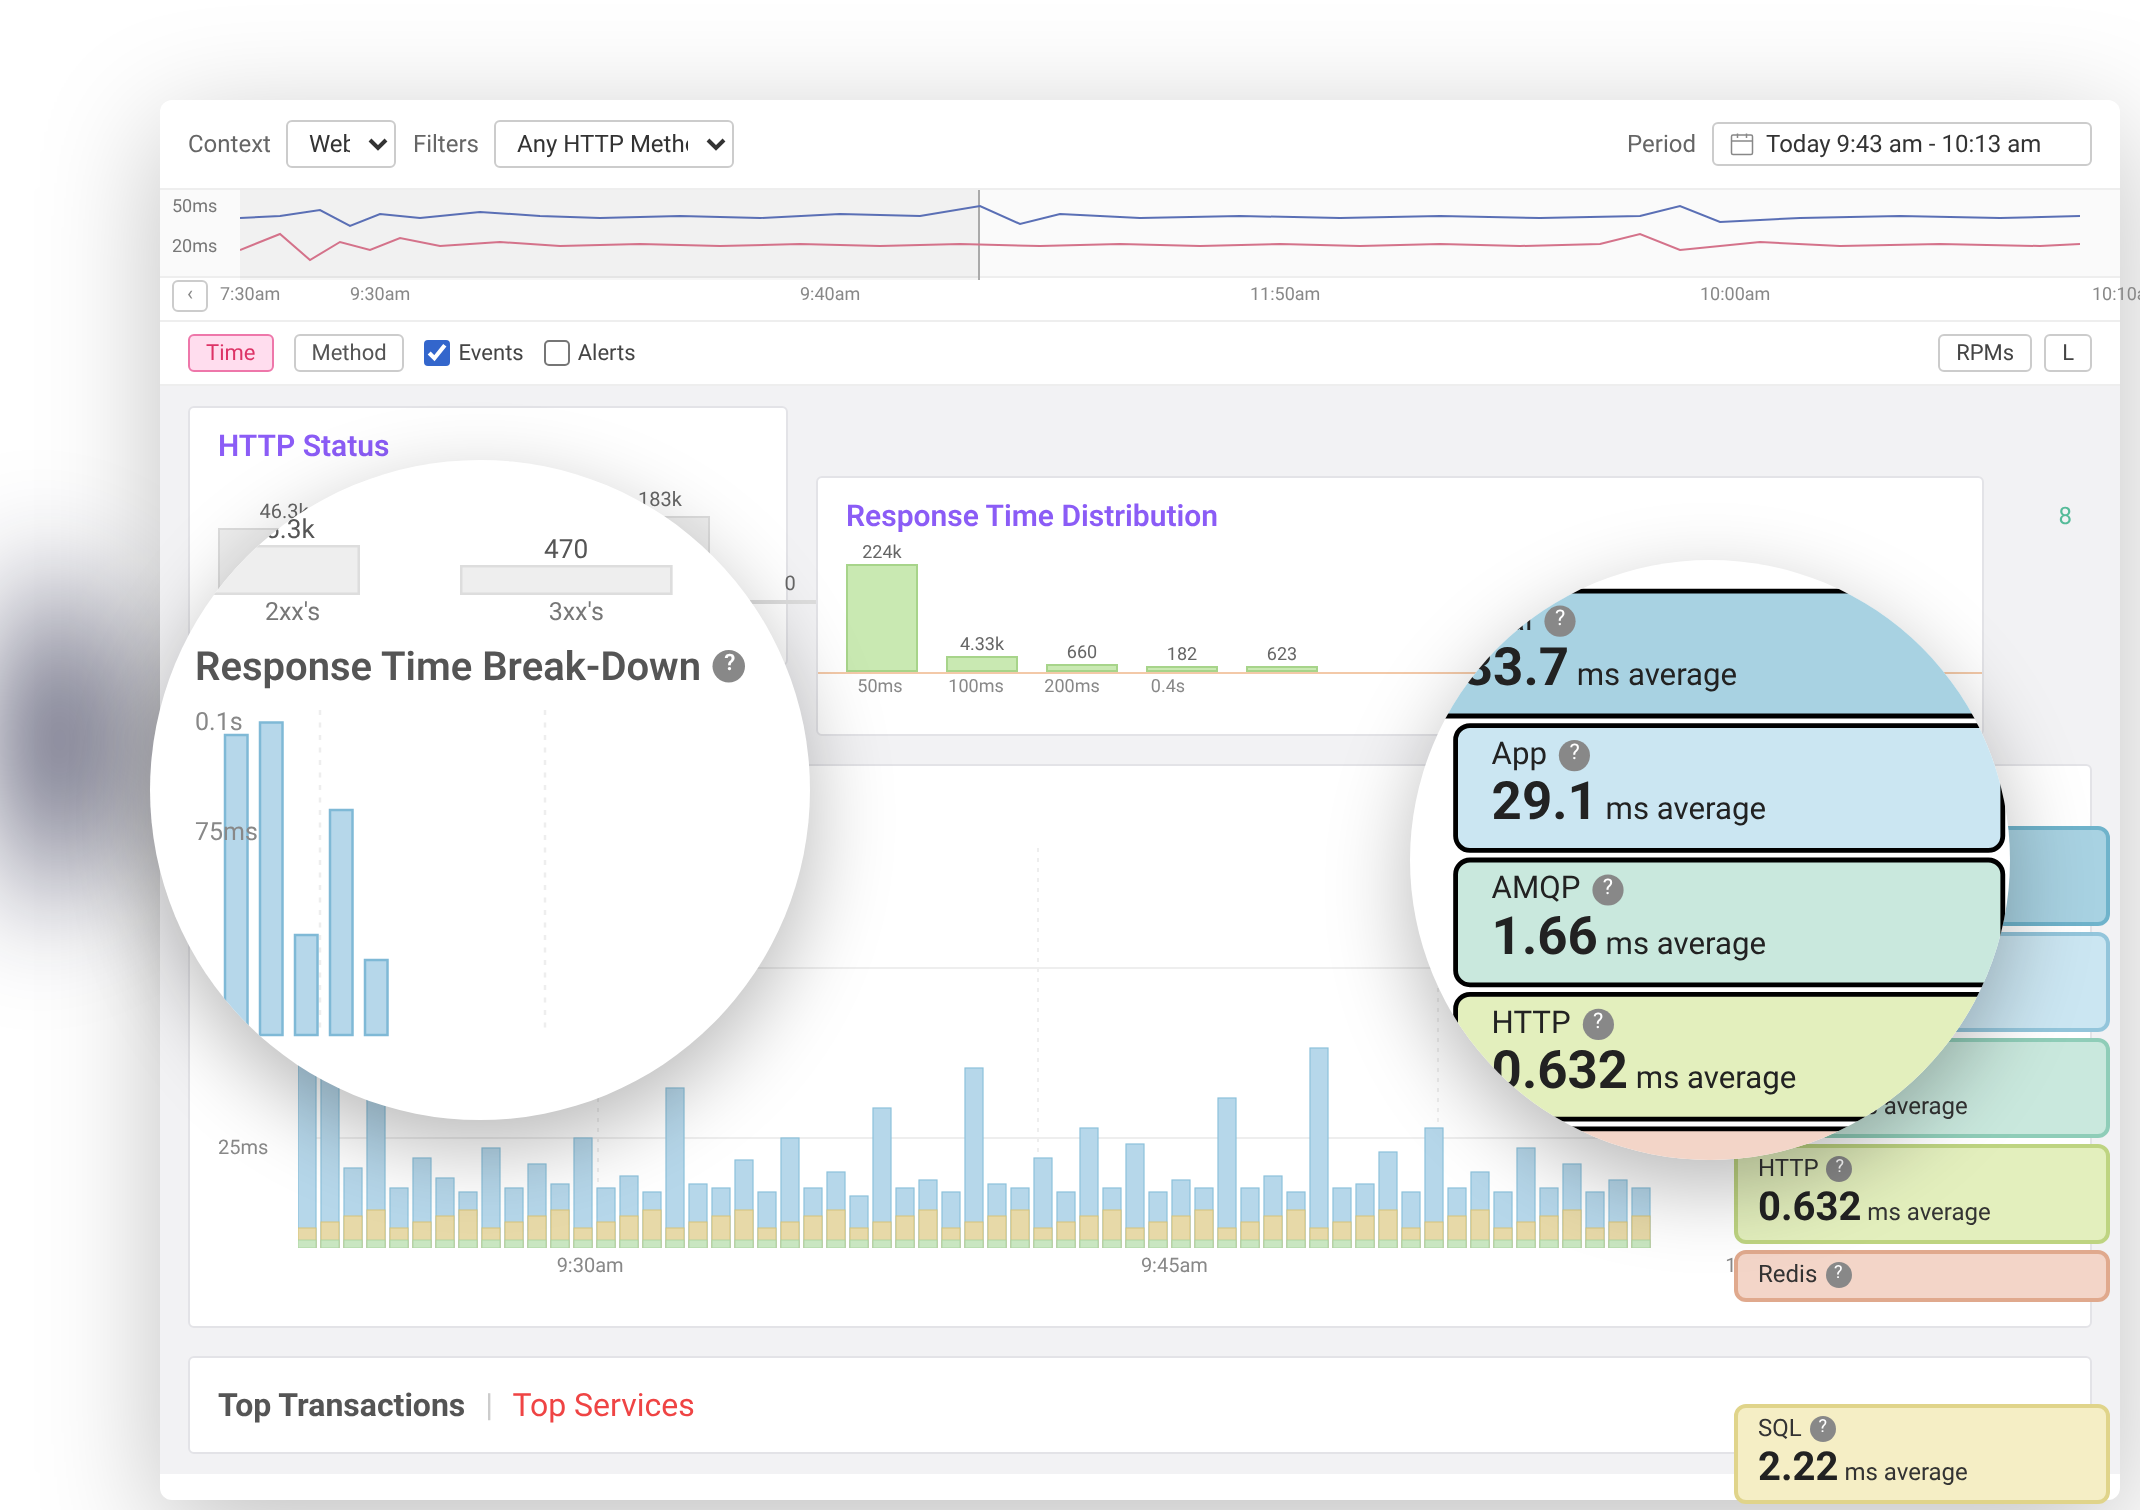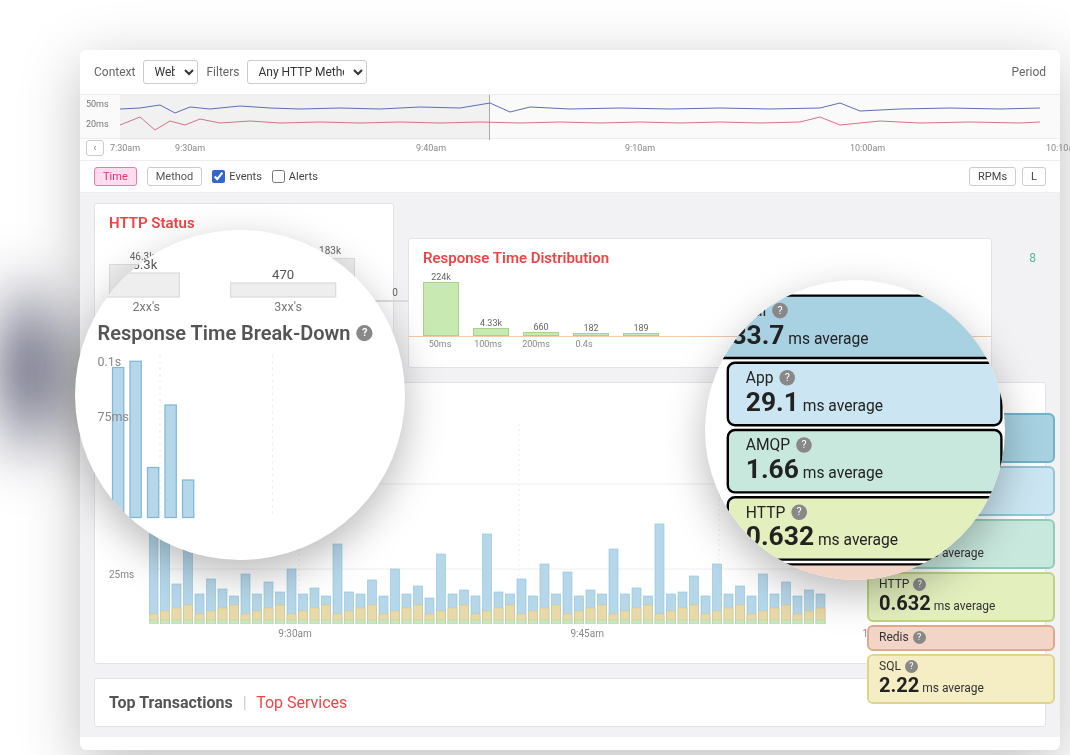--- a/index.html
+++ b/index.html
@@ -37,21 +37,21 @@
 .zoom .btn { width: 18px; height: 18px; border: 1px solid #ccc; border-radius: 3px; background: #fff; text-align: center; line-height: 16px; }
 .slider { width: 150px; height: 4px; background: #ddd; position: relative; border-radius: 2px; }
 .slider .thumb { position: absolute; top: -5px; left: 95px; width: 10px; height: 14px; background: #fff; border: 1px solid #aaa; border-radius: 2px; }
 .rightbtns { margin-left: auto; display: flex; gap: 6px; text-align: center; }
 .rightbtns .btn { border: 1px solid #ccc; border-radius: 3px; padding: 2px 8px; background: #fff; font-size: 11px; }
 
 
 .panels { padding: 10px 14px; background: #f2f2f4; }
 .row1 { display: flex; gap: 14px; }
 .panel { background: #fff; border: 1px solid #e3e3e7; border-radius: 3px; }
-.panel h3 { font-size: 15px; font-weight: 600; color: #ef4444; padding: 10px 14px; }
+.panel h3 { font-size: 15px; font-weight: 600; color: #8b5cf6; padding: 10px 14px; }
 .http-status { width: 300px; height: 130px; }
 .rtd { flex: 1; height: 130px; margin-top: 35px; }
 .rtd-right { width: 40px; text-align: right; font-size: 12px; color: #5b9; padding: 48px 10px 0 0; }
 
 .http-bars { display: flex; align-items: flex-end; gap: 20px; padding: 0 14px; height: 60px; }
 .http-bar { display: flex; flex-direction: column; align-items: center; font-size: 10px; color: #666; }
 .http-bar .bar { background: #eee; border: 1px solid #ddd; }
 .http-bar .num { margin-bottom: 2px; }
 .http-labels { display: flex; gap: 20px; padding: 2px 14px; font-size: 10px; color: #777; }
 .http-labels span { width: 50px; text-align: center; }
@@ -76,21 +76,21 @@
 .stat-card { border: 2px solid; border-radius: 6px; padding: 3px 10px 5px 10px; position: relative; margin-left: 12px; }
 .stat-card.active { margin-left: 0; }
 .stat-card .lbl { font-size: 12px; color: #333; display: flex; align-items: center; gap: 4px; }
 .stat-card .val { font-size: 12px; color: #333; }
 .stat-card .val b { font-size: 20px; font-weight: 700; color: #222; }
 .sc-total { background: #a8d2e2; border-color: #6fb3cb; }
 .sc-app { background: #cbe6f2; border-color: #93c5db; }
 .sc-amqp { background: #c9e8dd; border-color: #8fcdb8; }
 .sc-http { background: #e3efbd; border-color: #bed481; }
 .sc-redis { background: #f3d5c8; border-color: #e0a98d; }
-.sc-sql { background: #f5eec5; border-color: #e0d48a; }
+.sc-sql { background: #f5eec5; border-color: #e0d48a; margin-top: 48px; }
 
 
 .toptrans { margin-top: 14px; background: #fff; border: 1px solid #e3e3e7; border-radius: 3px; padding: 14px; font-size: 16px; color: #555; }
 .toptrans .sep { color: #ccc; margin: 0 6px; }
 .toptrans .muted { color: #ef4444; text-align: center; }
 
 
 .lens { position: absolute; border-radius: 50%; background: #fff; box-shadow: 0 14px 42px rgba(0,0,0,0.28); overflow: hidden; }
 .lens.l1 { width: 330px; height: 330px; left: 75px; top: 230px; }
 .lens.l2 { width: 300px; height: 300px; left: 705px; top: 280px; }
@@ -122,38 +122,47 @@
 
 <div class="page">
 
   <div class="topbar">
     <label>Context</label>
     <select class="sel small"><option>Web</option></select>
     <label>Filters</label>
     <select class="sel med"><option>Any HTTP Method</option></select>
     <div style="flex:1"></div>
     <label>Period</label>
+    <div class="period-box">
+      <svg class="cal-icon" viewBox="0 0 16 16">
+          <rect x="1" y="2" width="14" height="13" rx="1" fill="none" stroke="#888"></rect>
+          <line x1="1" y1="6" x2="15" y2="6" stroke="#888"></line>
+          <line x1="5" y1="1" x2="5" y2="4" stroke="#888"></line>
+          <line x1="11" y1="1" x2="11" y2="4" stroke="#888"></line>
+        </svg>
+      <span>Today 9:43 am - 10:13 am</span>
+    </div>
   </div>
 
   <div class="overview">
     <span class="ytick" style="top:4px">50ms</span>
     <span class="ytick" style="top:24px">20ms</span>
     <div class="sel-window" style="width:370px"></div>
     <svg width="920" height="45">
       <polyline fill="none" stroke="#5a6fb5" stroke-width="1" points="0,14 20,13 40,10 55,18 70,12 90,14 120,11 150,13 180,14 220,13 260,14 300,12 340,13 370,8 390,17 410,12 450,14 500,13 550,14 600,13 650,14 700,13 720,8 740,16 780,14 830,13 880,14 920,13"></polyline>
       <polyline fill="none" stroke="#d4728a" stroke-width="1" points="0,30 20,22 35,35 50,26 65,30 80,24 100,28 130,26 160,28 200,27 240,28 280,27 320,28 360,27 400,28 440,27 480,28 520,27 560,28 600,27 640,28 680,27 700,22 720,30 760,26 800,28 850,27 900,28 920,27"></polyline>
     </svg>
   </div>
 
   <div class="time-axis">
     <div class="navbtn">‹</div>
     <span class="tick" style="left:30px">7:30am</span>
     <span class="tick" style="left:95px">9:30am</span>
-    <span class="tick" style="left:336px">9:40am</span>
-    <span class="tick" style="left:545px">9:10am</span>
+    <span class="tick" style="left:320px">9:40am</span>
+    <span class="tick" style="left:545px">11:50am</span>
     <span class="tick" style="left:770px">10:00am</span>
     <span class="tick" style="left:966px">10:10am</span>
   </div>
 
   <div class="ctrlrow">
     <span class="pill">Time</span>
     <span class="pill gray">Method</span>
     <label class="ck">
         <input type="checkbox" checked="" style=""> 
         <span>Events</span>
@@ -210,21 +219,21 @@
             </div>
             <div class="rtd-bar">
               <span>660</span>
               <div class="bar" style="width:36px;height:4px"></div>
             </div>
             <div class="rtd-bar">
               <span>182</span>
               <div class="bar" style="width:36px;height:3px"></div>
             </div>
             <div class="rtd-bar">
-              <span>189</span>
+              <span>623</span>
               <div class="bar" style="width:36px;height:3px"></div>
             </div>
           </div>
         <div class="rtd-labels" id="rtd-labels">
             <span>50ms</span>
             <span>100ms</span>
             <span>200ms</span>
             <span>0.4s</span>
             <span></span>
           </div>

